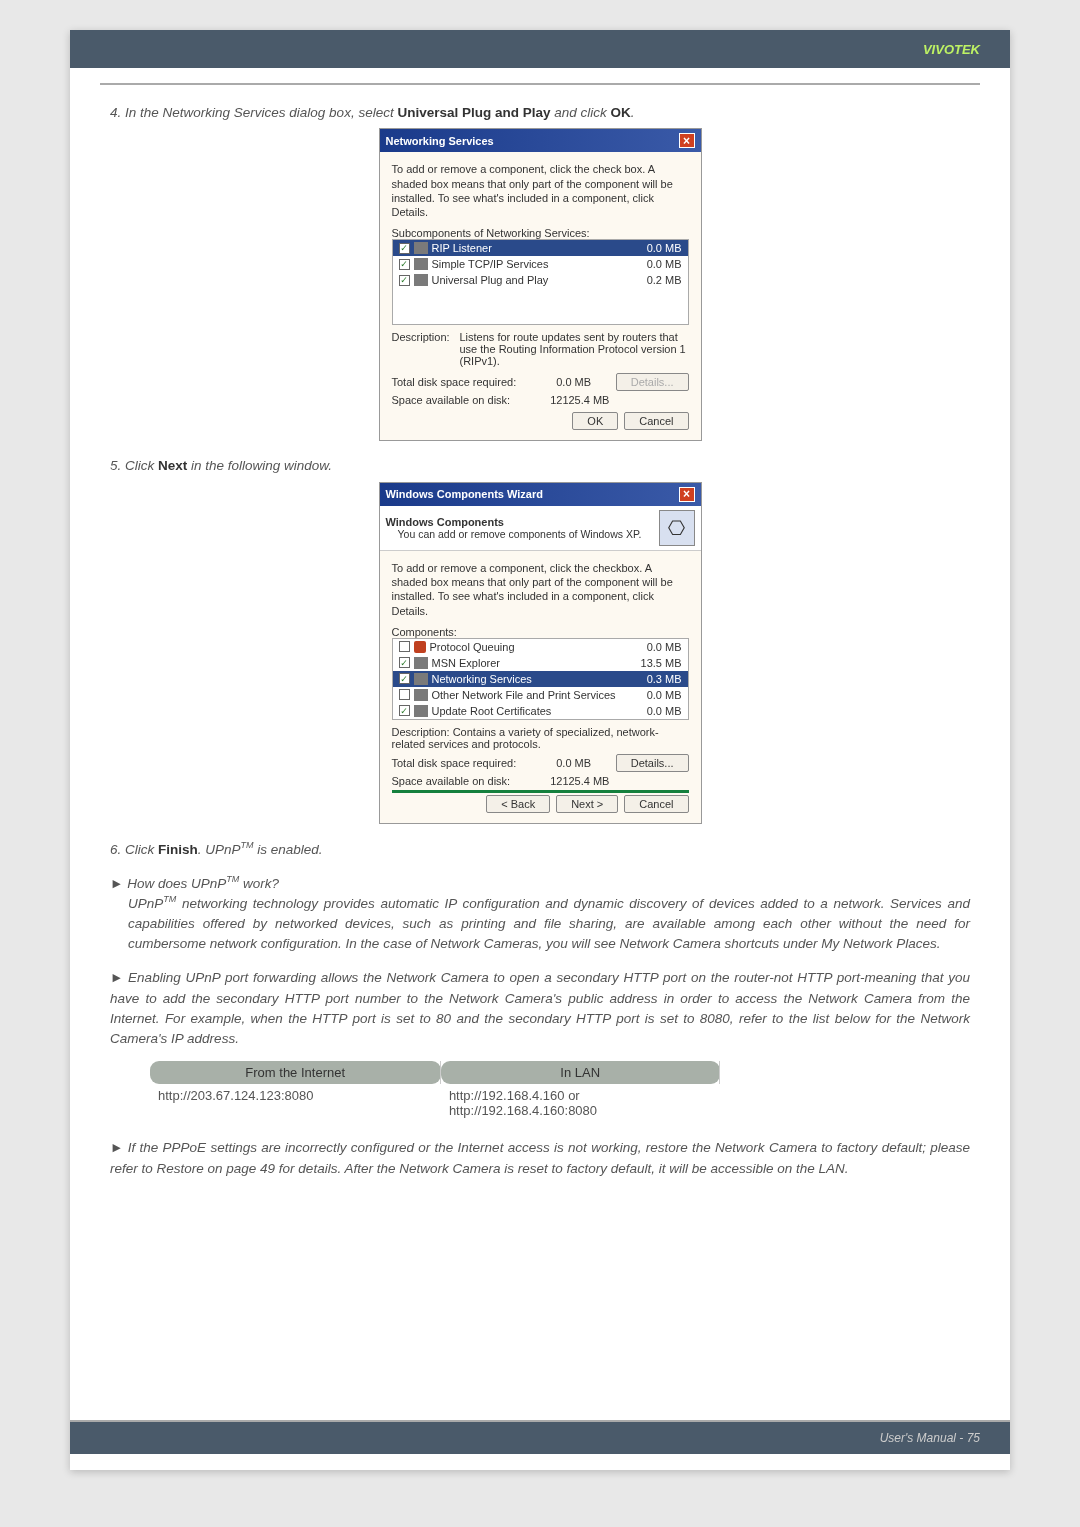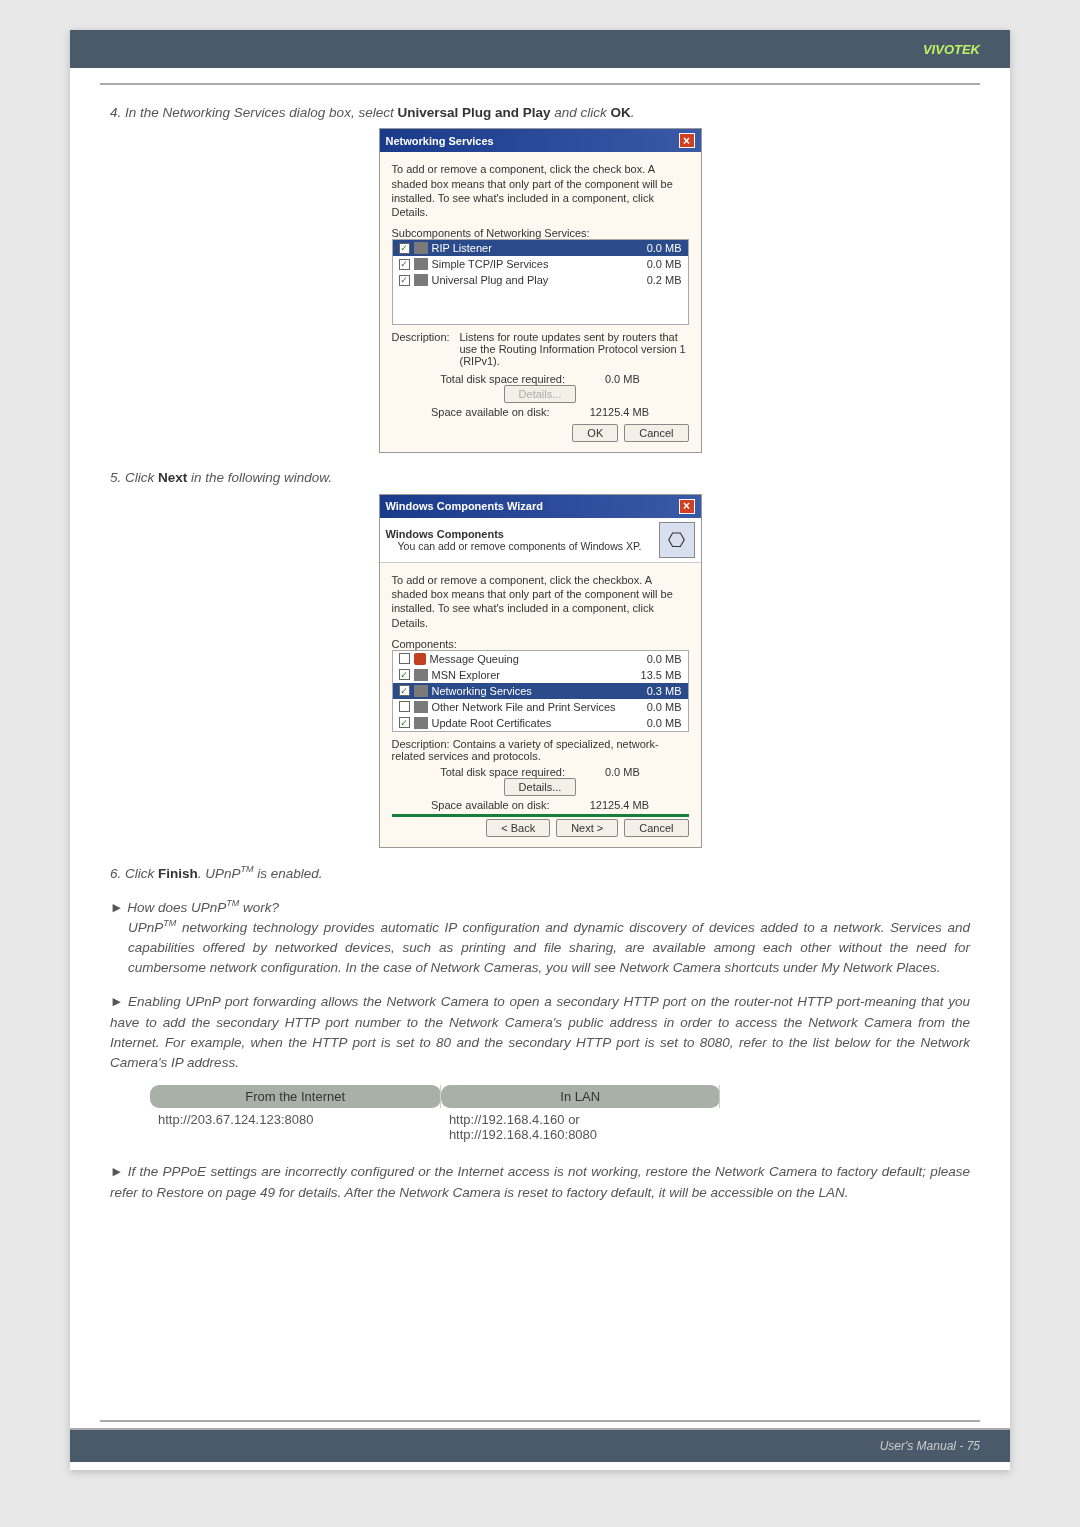--- a/index.html
+++ b/index.html
@@ -94,21 +94,21 @@
       display: inline-flex; align-items: center; justify-content: center;
       font-size: 9px; color: #2a7a2a;
     }
     .chk.empty { color: transparent; }
     .sm-icon {
       width: 14px; height: 12px; background: #7a7a7a;
       display: inline-block;
     }
     .desc-row { display: flex; margin: 6px 0; }
     .desc-label { flex: 0 0 68px; }
-    .req-row { display: flex; justify-content: space-between; margin: 3px 0; align-items: center; flex-direction: column; }
+    .req-row { display: flex; justify-content: space-between; margin: 3px 0; align-items: center; }
     .req-left { display: flex; gap: 40px; }
     .btn {
       border: 1px solid #888;
       background: #f4f0e8;
       padding: 2px 14px;
       font-size: 11px;
       border-radius: 2px;
     }
     .btn.dis { color: #aaa; }
     .btn-row { display: flex; justify-content: flex-end; gap: 6px; margin-top: 6px; }
@@ -152,21 +152,21 @@
       border-right: 1px solid #ccc;
       border-radius: 9px;
     }
     .ip-table td {
       padding: 4px 8px;
       vertical-align: top;
     }
     
     .footer {
       position: absolute;
-      bottom: 8px;
+      bottom: 16px;
       width: 100%;
       height: 34px;
       background: #4a5a6a;
       color: #ccc;
       display: flex;
       align-items: center;
       justify-content: flex-end;
       padding-right: 30px;
       font-size: 12px;
       font-style: italic;
@@ -272,21 +272,21 @@
         <div class="wiz-icon">⎔</div>
       </div>
       <div class="dialog-body">
         <div class="dialog-text">To add or remove a component, click the checkbox. A shaded box means that only part of the component will be installed. To see what's included in a component, click Details.</div>
         <div>Components:</div>
         <div class="list-box">
           <div class="list-row">
             <span class="list-row-left">
                 <span class="chk empty">✓</span>
                 <span class="logo-icon"></span>
-                <span>Message Queuing</span>
+                <span>Protocol Queuing</span>
               </span>
             <span>0.0 MB</span>
           </div>
           <div class="list-row">
             <span class="list-row-left">
                 <span class="chk">✓</span>
                 <span class="sm-icon"></span>
                 <span>MSN Explorer</span>
               </span>
             <span>13.5 MB</span>

